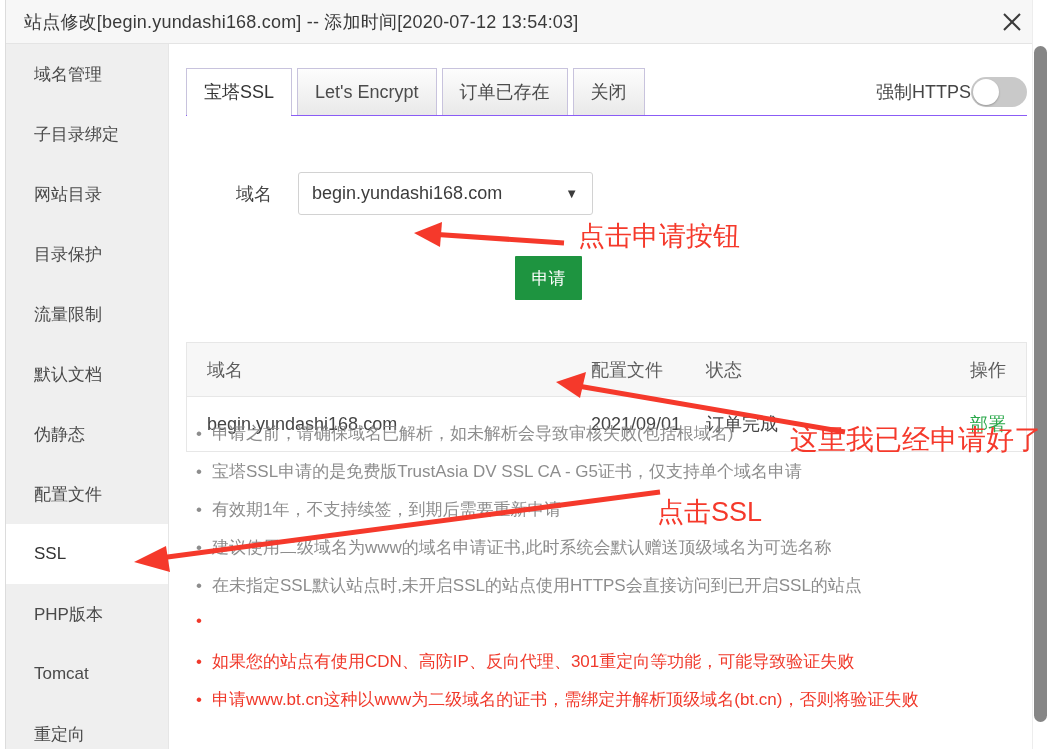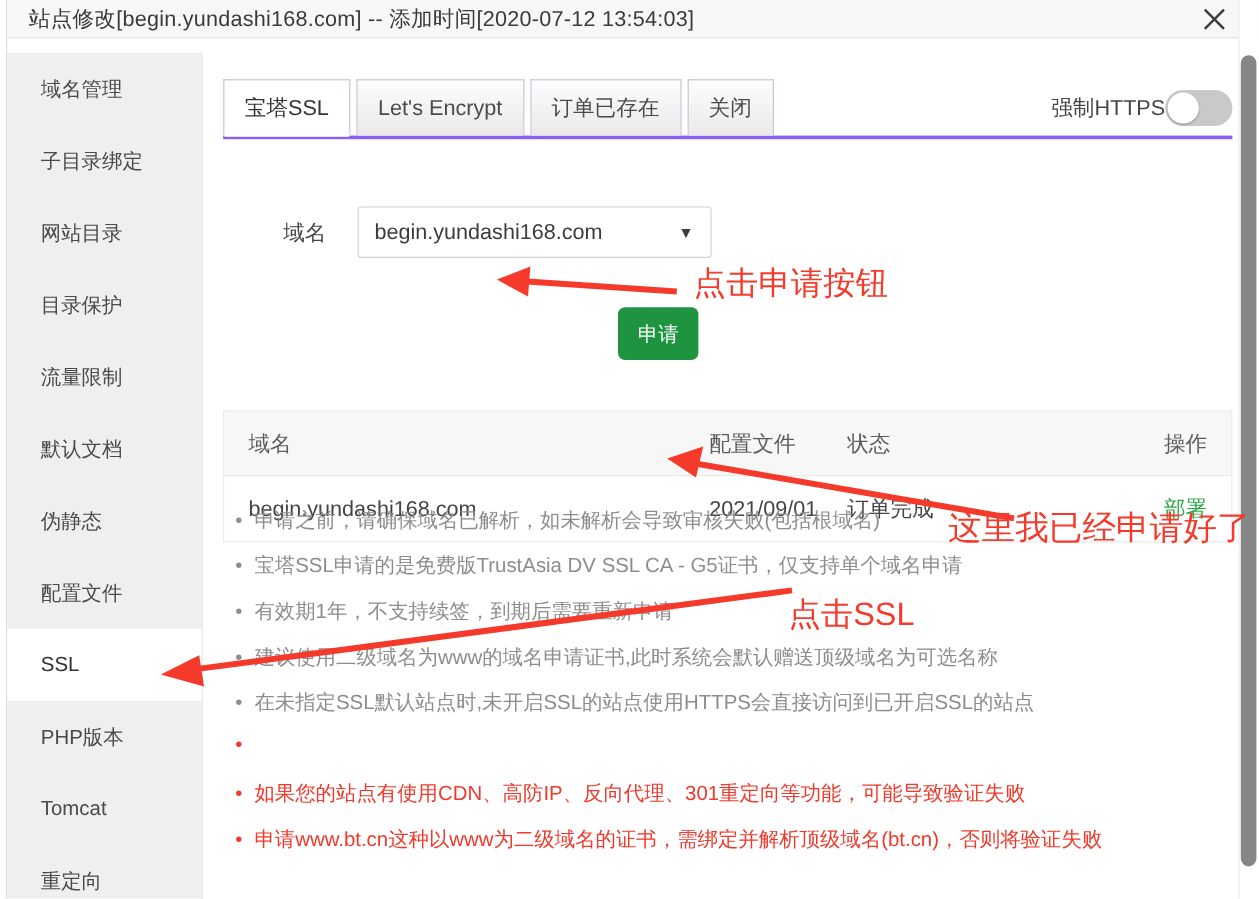--- a/index.html
+++ b/index.html
@@ -13,21 +13,21 @@
   #app {
     position: relative;
     width: 1049px; height: 749px;
     background: #ffffff;
     overflow: hidden;
   }
 
   
   .titlebar {
     position: absolute;
-    left: 6px; top: 0; right: 0; height: 32px;
+    left: 6px; top: 0; right: 0; height: 44px;
     background: #f7f7f7;
     border-bottom: 1px solid #e4e4e4;
     display: flex;
     align-items: center;
   }
   .title-text {
     margin-left: 18px;
     font-size: 18px;
     color: #3a3a3a;
     letter-spacing: 0.2px;
@@ -72,21 +72,21 @@
     left: 169px; top: 44px; right: 0; bottom: 0;
     background: #ffffff;
     overflow: hidden;
   }
 
   
   .tabbar {
     position: absolute;
     left: 17px; top: 24px; right: 22px;
     height: 48px;
-    border-bottom: 3px solid #8b5cf6;
+    border-bottom: 1px solid #8b5cf6;
     display: flex;
     align-items: flex-end;
   }
   .tab {
     height: 47px;
     padding: 0 17px;
     display: flex; align-items: center;
     font-size: 18px;
     color: #4b4b4b;
     background: linear-gradient(to bottom, #fdfdfd 0%, #e9e9e9 100%);
@@ -170,21 +170,21 @@
     color: #3c3c3c;
   }
 
   
   .apply-btn {
     position: absolute;
     left: 346px; top: 212px;
     width: 67px; height: 44px;
     background: #1e9440;
     border: none;
-    border-radius: 6px;
+    border-radius: 1px;
     color: #ffffff;
     font-size: 17px;
     cursor: pointer;
     font-family: inherit;
   }
 
   
   .table {
     position: absolute;
     left: 17px; top: 76px;

